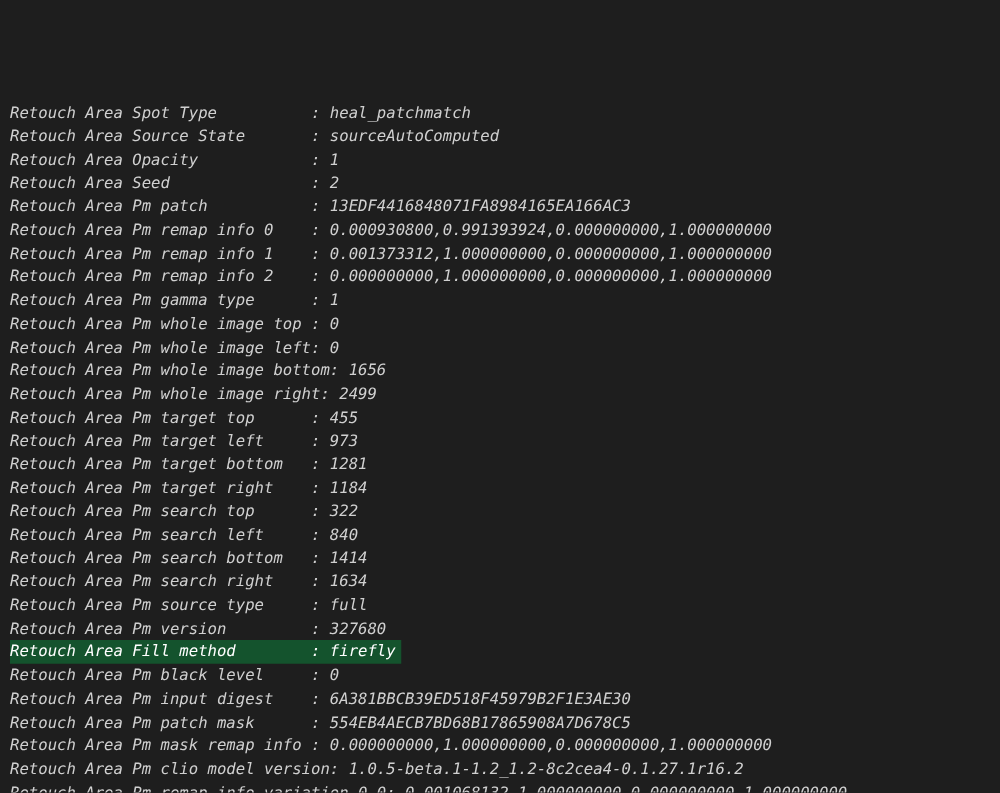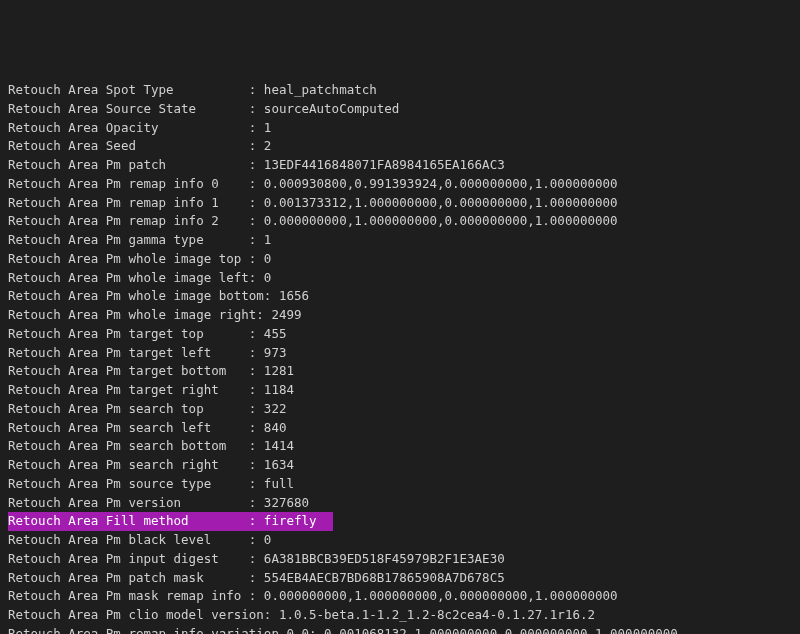--- a/index.html
+++ b/index.html
@@ -10,26 +10,27 @@
       font-size: 12.5px;
       line-height: 1.5;
       padding: 6px 8px;
       width: 800px;
       height: 634px;
       overflow: hidden;
       white-space: pre;
     }
     .line {
       display: block;
+      font-style: italic;
     }
     .highlighted {
-      background-color: #a21caf;
+      background-color: #14532d;
       color: #ffffff;
       display: inline-block;
-      padding-right: 16px;
+      padding-right: 4px;
     }
   </style>
 </head>
 <body>
 
 
 
 <div id="terminal"><span class="line">Retouch Area Spot Type          : heal_patchmatch</span><span class="line">Retouch Area Source State       : sourceAutoComputed</span><span class="line">Retouch Area Opacity            : 1</span><span class="line">Retouch Area Seed               : 2</span><span class="line">Retouch Area Pm patch           : 13EDF4416848071FA8984165EA166AC3</span><span class="line">Retouch Area Pm remap info 0    : 0.000930800,0.991393924,0.000000000,1.000000000</span><span class="line">Retouch Area Pm remap info 1    : 0.001373312,1.000000000,0.000000000,1.000000000</span><span class="line">Retouch Area Pm remap info 2    : 0.000000000,1.000000000,0.000000000,1.000000000</span><span class="line">Retouch Area Pm gamma type      : 1</span><span class="line">Retouch Area Pm whole image top : 0</span><span class="line">Retouch Area Pm whole image left: 0</span><span class="line">Retouch Area Pm whole image bottom: 1656</span><span class="line">Retouch Area Pm whole image right: 2499</span><span class="line">Retouch Area Pm target top      : 455</span><span class="line">Retouch Area Pm target left     : 973</span><span class="line">Retouch Area Pm target bottom   : 1281</span><span class="line">Retouch Area Pm target right    : 1184</span><span class="line">Retouch Area Pm search top      : 322</span><span class="line">Retouch Area Pm search left     : 840</span><span class="line">Retouch Area Pm search bottom   : 1414</span><span class="line">Retouch Area Pm search right    : 1634</span><span class="line">Retouch Area Pm source type     : full</span><span class="line">Retouch Area Pm version         : 327680</span><span class="line"><span class="highlighted">Retouch Area Fill method        : firefly</span></span><span class="line">Retouch Area Pm black level     : 0</span><span class="line">Retouch Area Pm input digest    : 6A381BBCB39ED518F45979B2F1E3AE30</span><span class="line">Retouch Area Pm patch mask      : 554EB4AECB7BD68B17865908A7D678C5</span><span class="line">Retouch Area Pm mask remap info : 0.000000000,1.000000000,0.000000000,1.000000000</span><span class="line">Retouch Area Pm clio model version: 1.0.5-beta.1-1.2_1.2-8c2cea4-0.1.27.1r16.2</span><span class="line">Retouch Area Pm remap info variation 0 0: 0.001068132,1.000000000,0.000000000,1.000000000</span></div>
 
 

